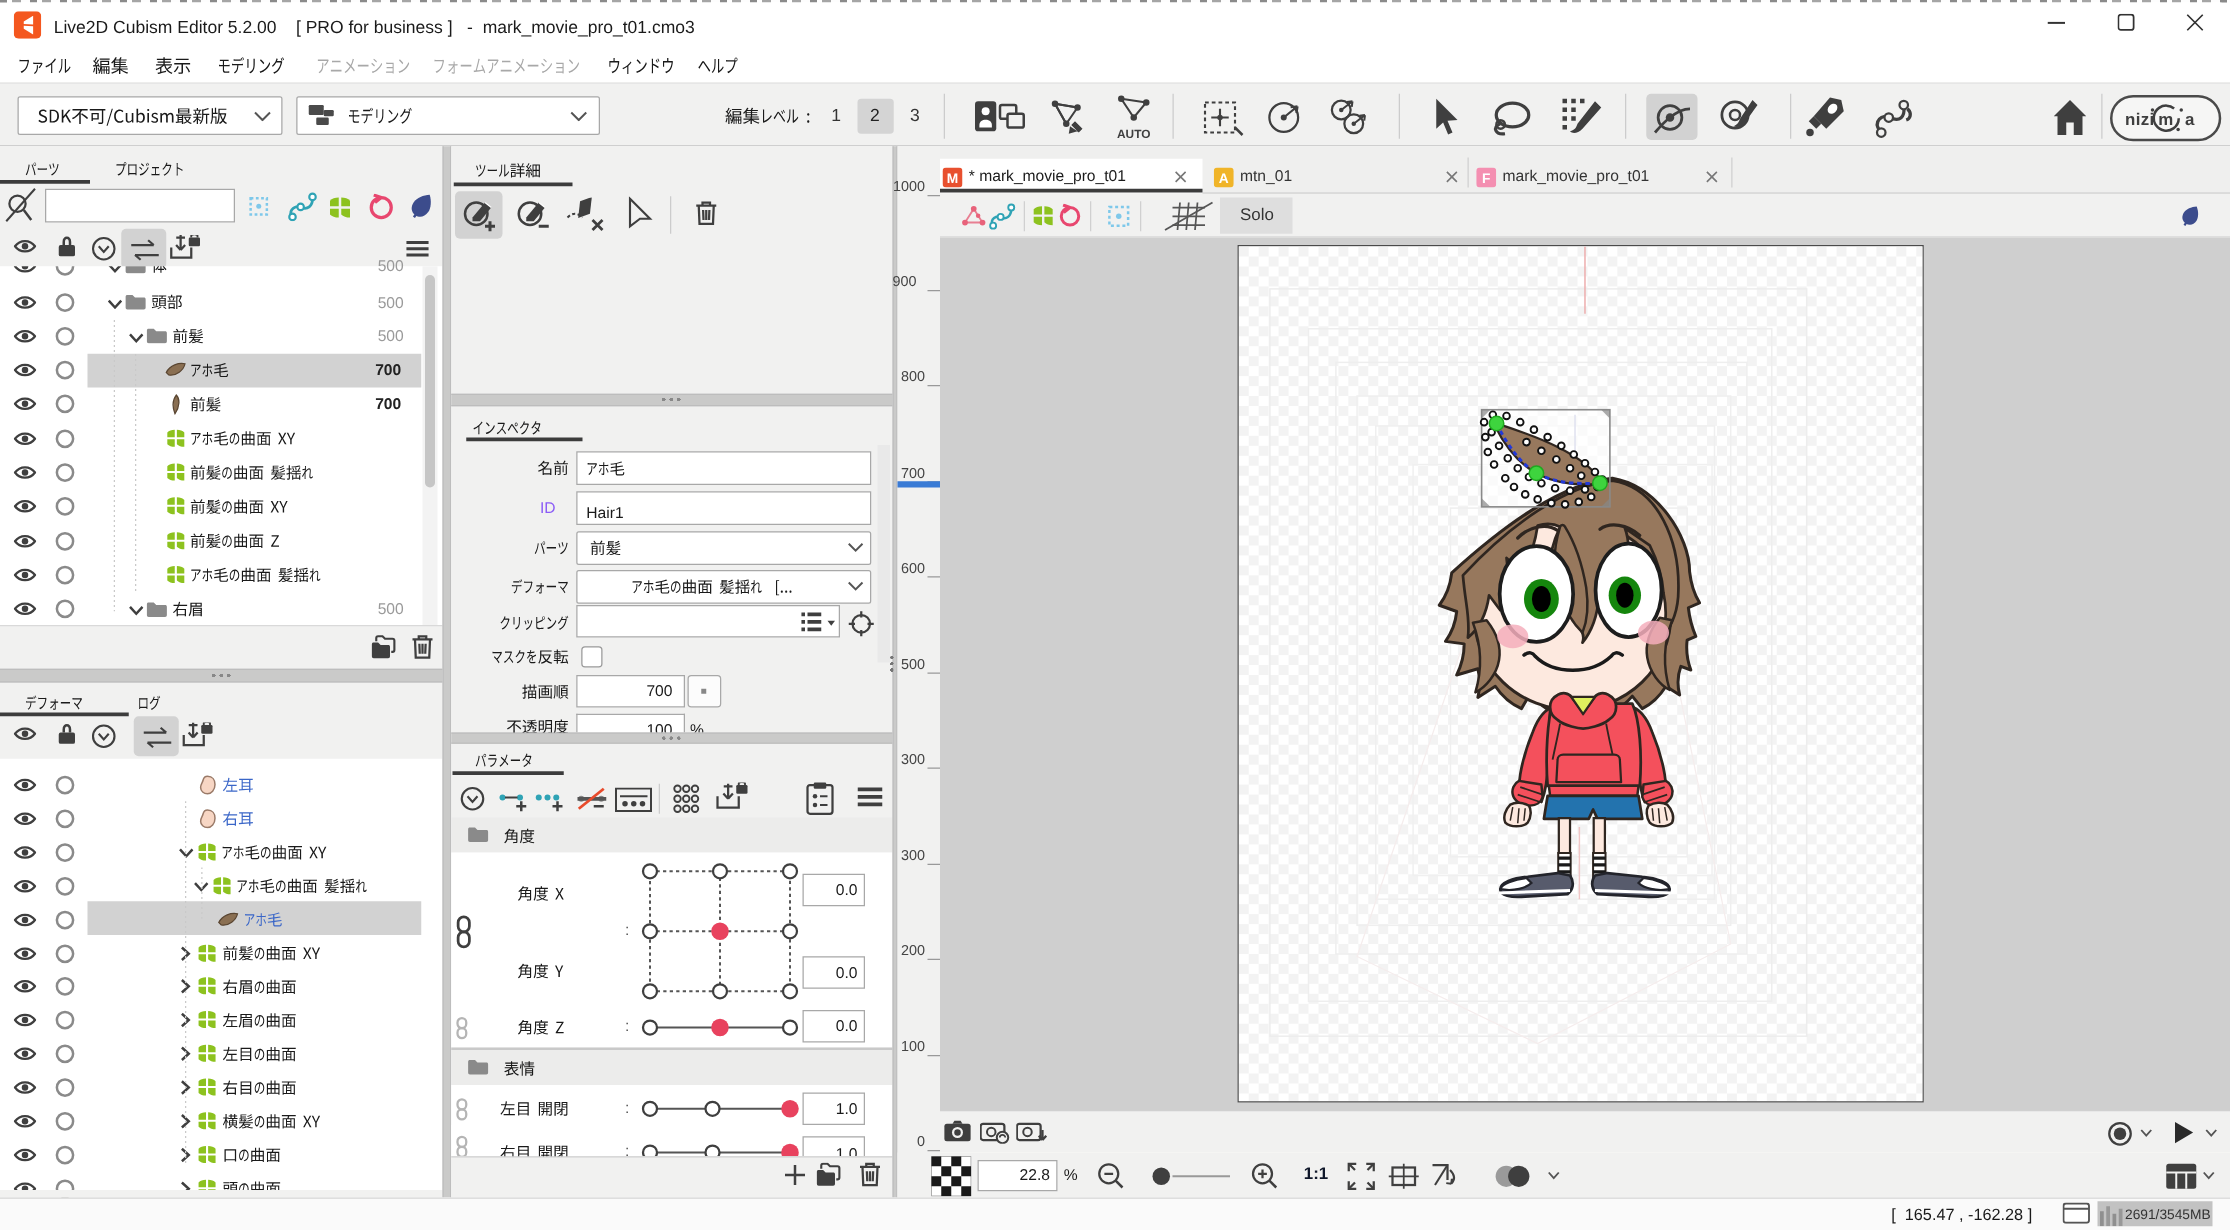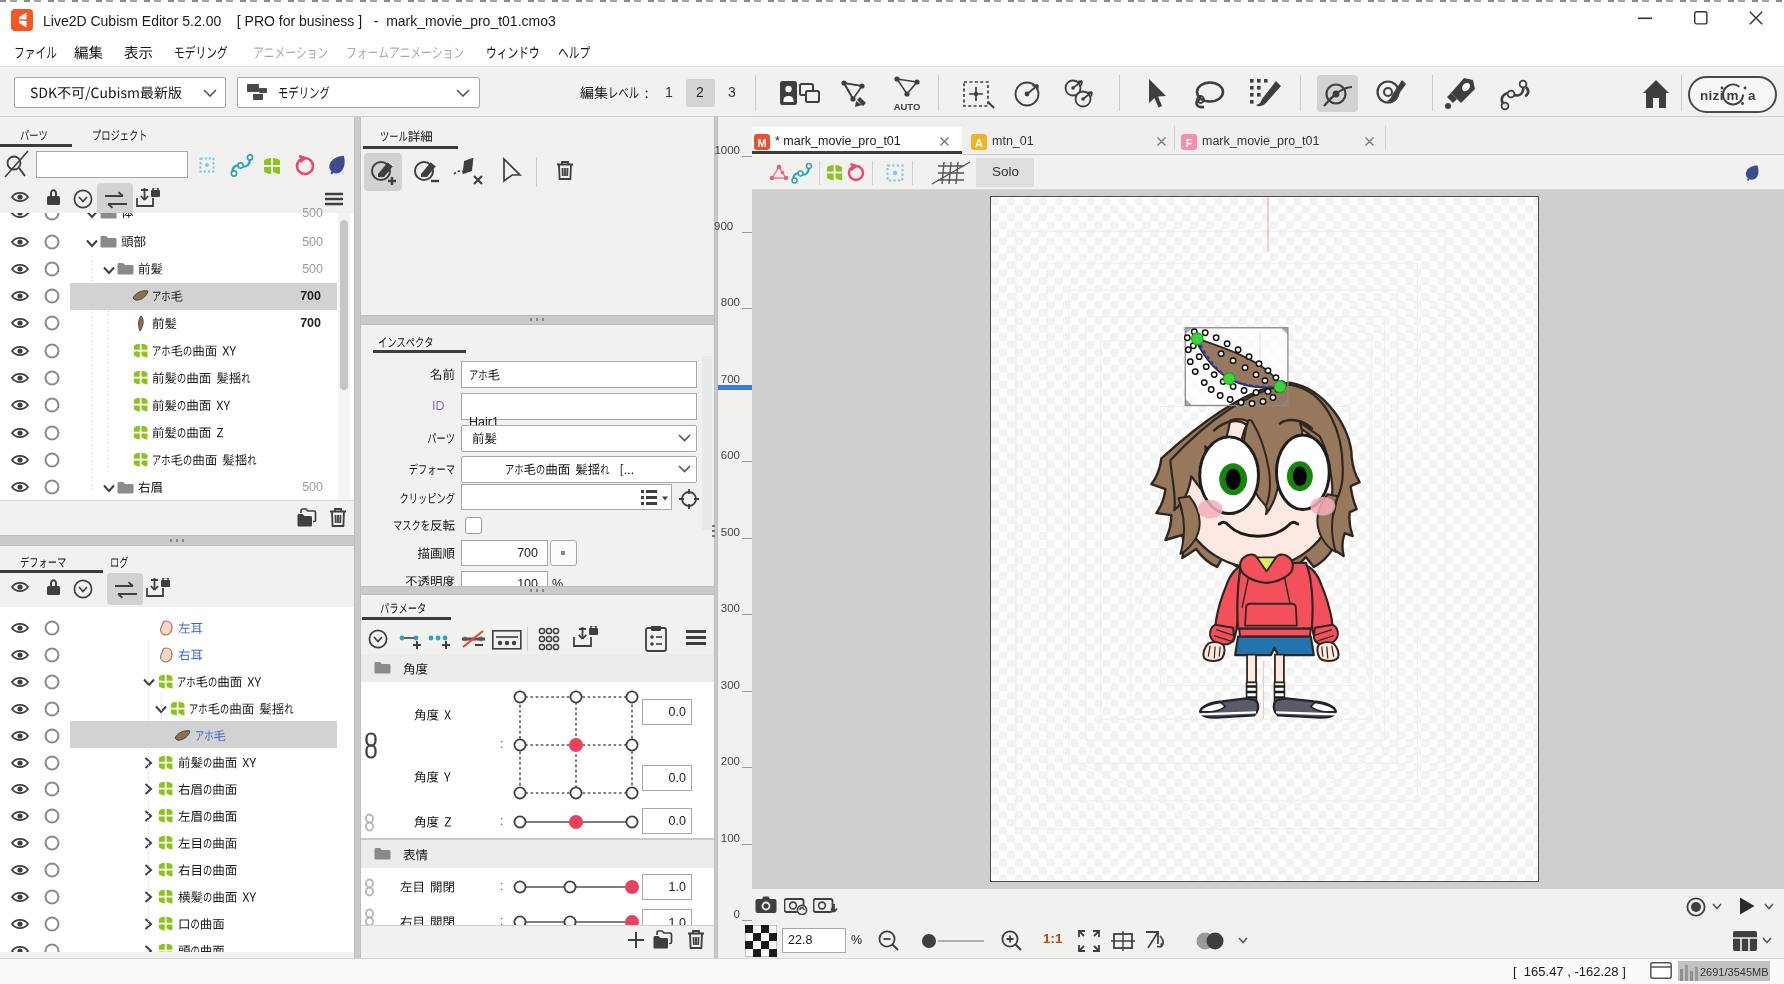--- a/index.html
+++ b/index.html
@@ -708,21 +708,21 @@
     </g>
   </svg>
 <div class="abs" style="left:361px;top:315px;width:353px;height:10px;background:#cacac9;border-top:1px solid #bdbdbd;border-bottom:1px solid #bdbdbd"></div>
 <div class="abs" style="left:528px;top:318px;width:18px;height:3px;background:radial-gradient(circle 1.5px at 3px 1.5px,#888 1.4px,transparent 1.5px),radial-gradient(circle 1.5px at 9px 1.5px,#888 1.4px,transparent 1.5px),radial-gradient(circle 1.5px at 15px 1.5px,#888 1.4px,transparent 1.5px)"></div>
 <div class="abs" style="left:373px;top:350px;width:93px;height:3px;background:#3c3c3c"></div>
 <div class="abs" style="left:361px;top:354px;width:353px;height:232px;background:#f1f1f0;overflow:hidden"></div>
 <div class="abs" style="left:702px;top:356px;width:10px;height:174px;background:#e9e9e9"></div>
 <div class="abs" style="left:461px;top:361px;width:236px;height:27px;background:#fff;border:1px solid #a8a8a8"></div>
 <div style="position:absolute;left:432px;top:400px;font:400 12.5px 'Liberation Sans', sans-serif;color:#8b5cf6;text-align:right;white-space:pre;line-height:1">ID</div>
 <div class="abs" style="left:461px;top:393px;width:236px;height:27px;background:#fff;border:1px solid #a8a8a8"></div>
-<div style="position:absolute;left:469px;top:416px;font:400 12.5px 'Liberation Sans', sans-serif;color:#1a1a1a;text-align:left;white-space:pre;line-height:1">Hair1</div>
+<div style="position:absolute;left:469px;top:404px;font:400 12.5px 'Liberation Sans', sans-serif;color:#1a1a1a;text-align:left;white-space:pre;line-height:1">Hair1</div>
 <div class="abs" style="left:461px;top:425px;width:236px;height:27px;background:#fff;border:1px solid #a8a8a8;border-radius:2px"></div>
 <svg style="position:absolute;left:678px;top:434px;" width="13" height="8" viewBox="0 0 13 8">
     <path d="M1 1 L6.5 6.5 L12 1" fill="none" stroke="#555" stroke-width="1.6"></path>
   </svg>
 <div class="abs" style="left:461px;top:456px;width:236px;height:27px;background:#fff;border:1px solid #a8a8a8;border-radius:2px"></div>
 <svg style="position:absolute;left:678px;top:465px;" width="13" height="8" viewBox="0 0 13 8">
     <path d="M1 1 L6.5 6.5 L12 1" fill="none" stroke="#555" stroke-width="1.6"></path>
   </svg>
 <div class="abs" style="left:461px;top:484px;width:211px;height:26px;background:#fff;border:1px solid #a8a8a8"></div>
 <svg style="position:absolute;left:641px;top:489px;" width="28" height="17" viewBox="0 0 28 17">
@@ -1157,37 +1157,37 @@
     <rect x="0" y="0" width="8" height="8" fill="#1a1a1a"></rect>
     <rect x="0" y="16" width="8" height="8" fill="#1a1a1a"></rect>
     <rect x="8" y="8" width="8" height="8" fill="#1a1a1a"></rect>
     <rect x="8" y="24" width="8" height="8" fill="#1a1a1a"></rect>
     <rect x="16" y="0" width="8" height="8" fill="#1a1a1a"></rect>
     <rect x="16" y="16" width="8" height="8" fill="#1a1a1a"></rect>
     <rect x="24" y="8" width="8" height="8" fill="#1a1a1a"></rect>
     <rect x="24" y="24" width="8" height="8" fill="#1a1a1a"></rect>
   </svg>
 <div class="abs" style="left:782px;top:928px;width:64px;height:25px;background:#fff;border:1px solid #a8a8a8"></div>
-<div style="position:absolute;left:788px;top:934px;width:52px;font:400 12.5px 'Liberation Sans', sans-serif;color:#1a1a1a;text-align:left;white-space:pre;line-height:1">22.8</div>
+<div style="position:absolute;left:788px;top:934px;width:52px;font:400 12.5px 'Liberation Sans', sans-serif;color:#1a1a1a;text-align:right;white-space:pre;line-height:1">22.8</div>
 <div style="position:absolute;left:851px;top:934px;font:400 12.5px 'Liberation Sans', sans-serif;color:#1a1a1a;text-align:left;white-space:pre;line-height:1">%</div>
 <svg style="position:absolute;left:877px;top:929px;" width="24" height="24" viewBox="0 0 24 24">
     <circle cx="10" cy="10" r="7.6" fill="none" stroke="#3f3f3f" stroke-width="1.8"></circle>
     <path d="M6.5 10 L13.5 10" stroke="#3f3f3f" stroke-width="1.8"></path>
     <path d="M15.5 15.5 L21 21" stroke="#3f3f3f" stroke-width="2"></path>
   </svg>
 <svg style="position:absolute;left:920px;top:932px;" width="70" height="18" viewBox="0 0 70 18">
     <circle cx="9" cy="9" r="7" fill="#3f3f3f"></circle>
     <path d="M18 9 L64 9" stroke="#999" stroke-width="1.6"></path>
   </svg>
 <svg style="position:absolute;left:1000px;top:929px;" width="24" height="24" viewBox="0 0 24 24">
     <circle cx="10" cy="10" r="7.6" fill="none" stroke="#3f3f3f" stroke-width="1.8"></circle>
     <path d="M6.5 10 L13.5 10 M10 6.5 L10 13.5" stroke="#3f3f3f" stroke-width="1.8"></path>
     <path d="M15.5 15.5 L21 21" stroke="#3f3f3f" stroke-width="2"></path>
   </svg>
-<div style="position:absolute;left:1043px;top:932px;font:700 13.5px 'Liberation Sans', sans-serif;color:#c2410c;text-align:left;white-space:pre;line-height:1">1:1</div>
+<div style="position:absolute;left:1043px;top:932px;font:700 13.5px 'Liberation Sans', sans-serif;color:#0f172a;text-align:left;white-space:pre;line-height:1">1:1</div>
 <svg style="position:absolute;left:1076px;top:928px;" width="26" height="26" viewBox="0 0 26 26">
     <g stroke="#3f3f3f" stroke-width="1.8" fill="none">
       <path d="M3 9 L3 3 L9 3 M17 3 L23 3 L23 9 M23 17 L23 23 L17 23 M9 23 L3 23 L3 17"></path>
       <path d="M3 3 L8 8 M23 3 L18 8 M23 23 L18 18 M3 23 L8 18"></path>
     </g>
   </svg>
 <svg style="position:absolute;left:1110px;top:929px;" width="26" height="24" viewBox="0 0 26 24">
     <rect x="4" y="5" width="18" height="14" fill="none" stroke="#3f3f3f" stroke-width="1.8"></rect>
     <path d="M1 12 L25 12 M13 2 L13 22" stroke="#3f3f3f" stroke-width="1.4"></path>
   </svg>

